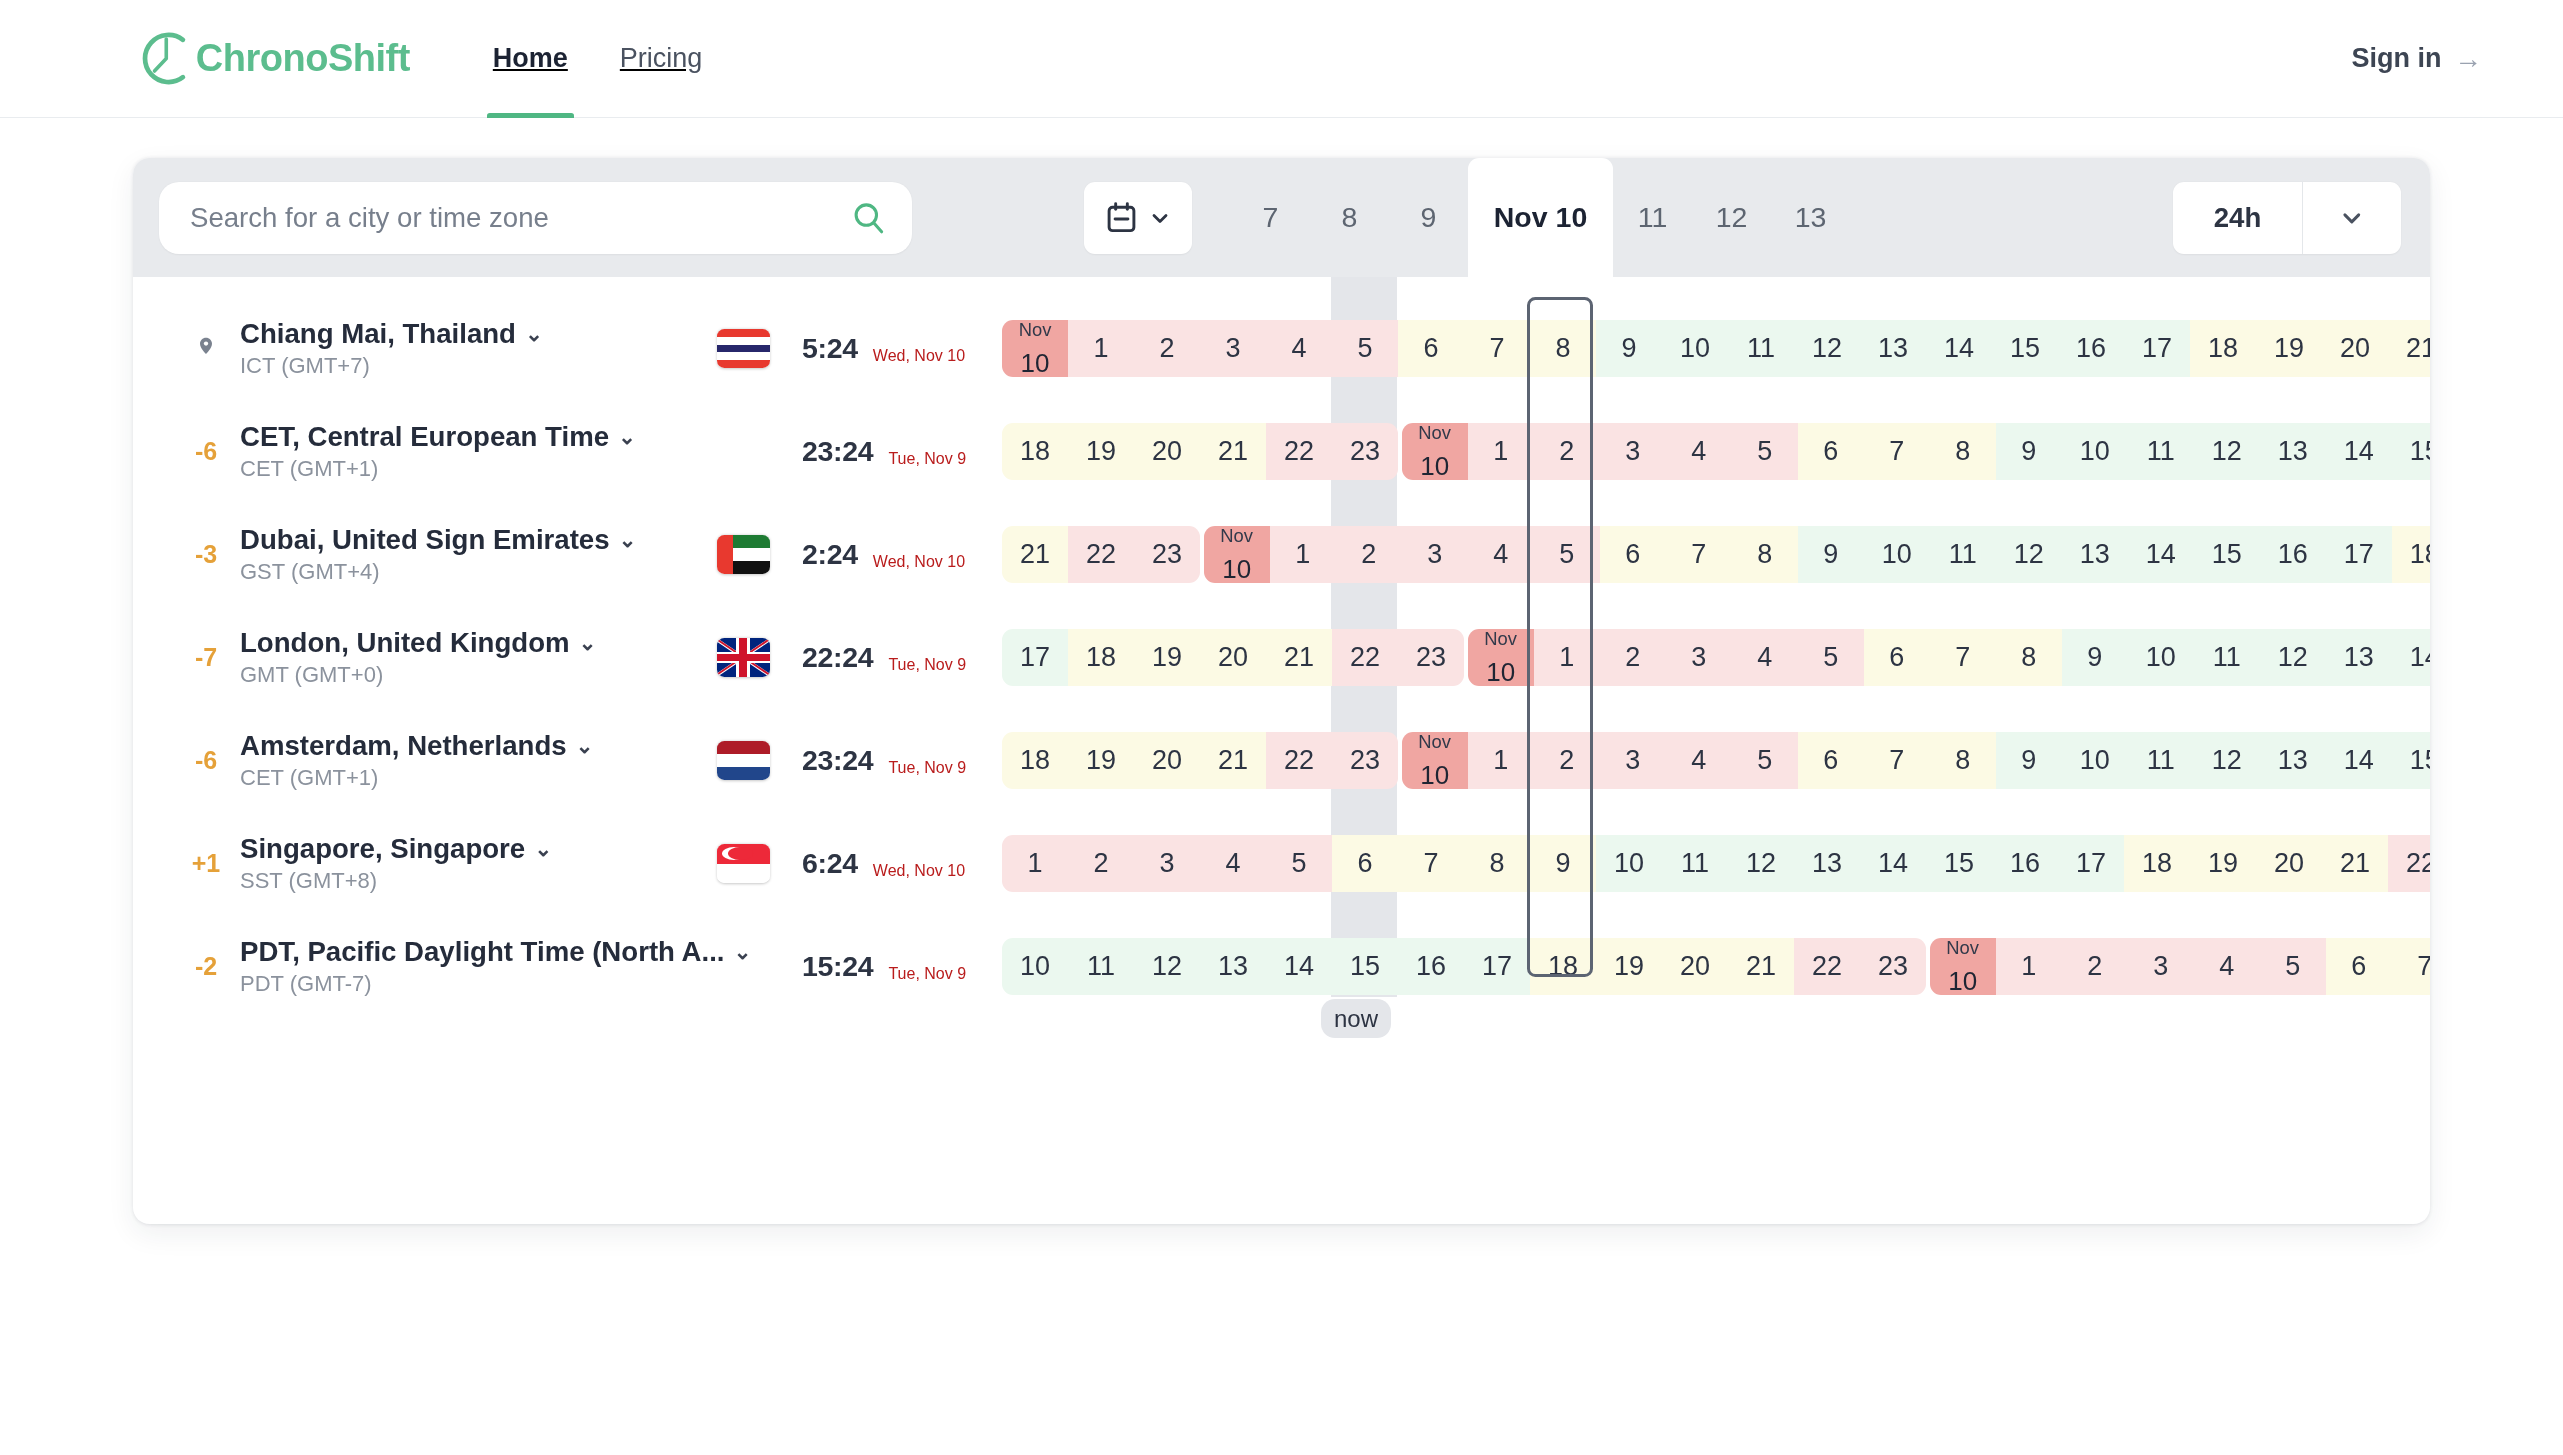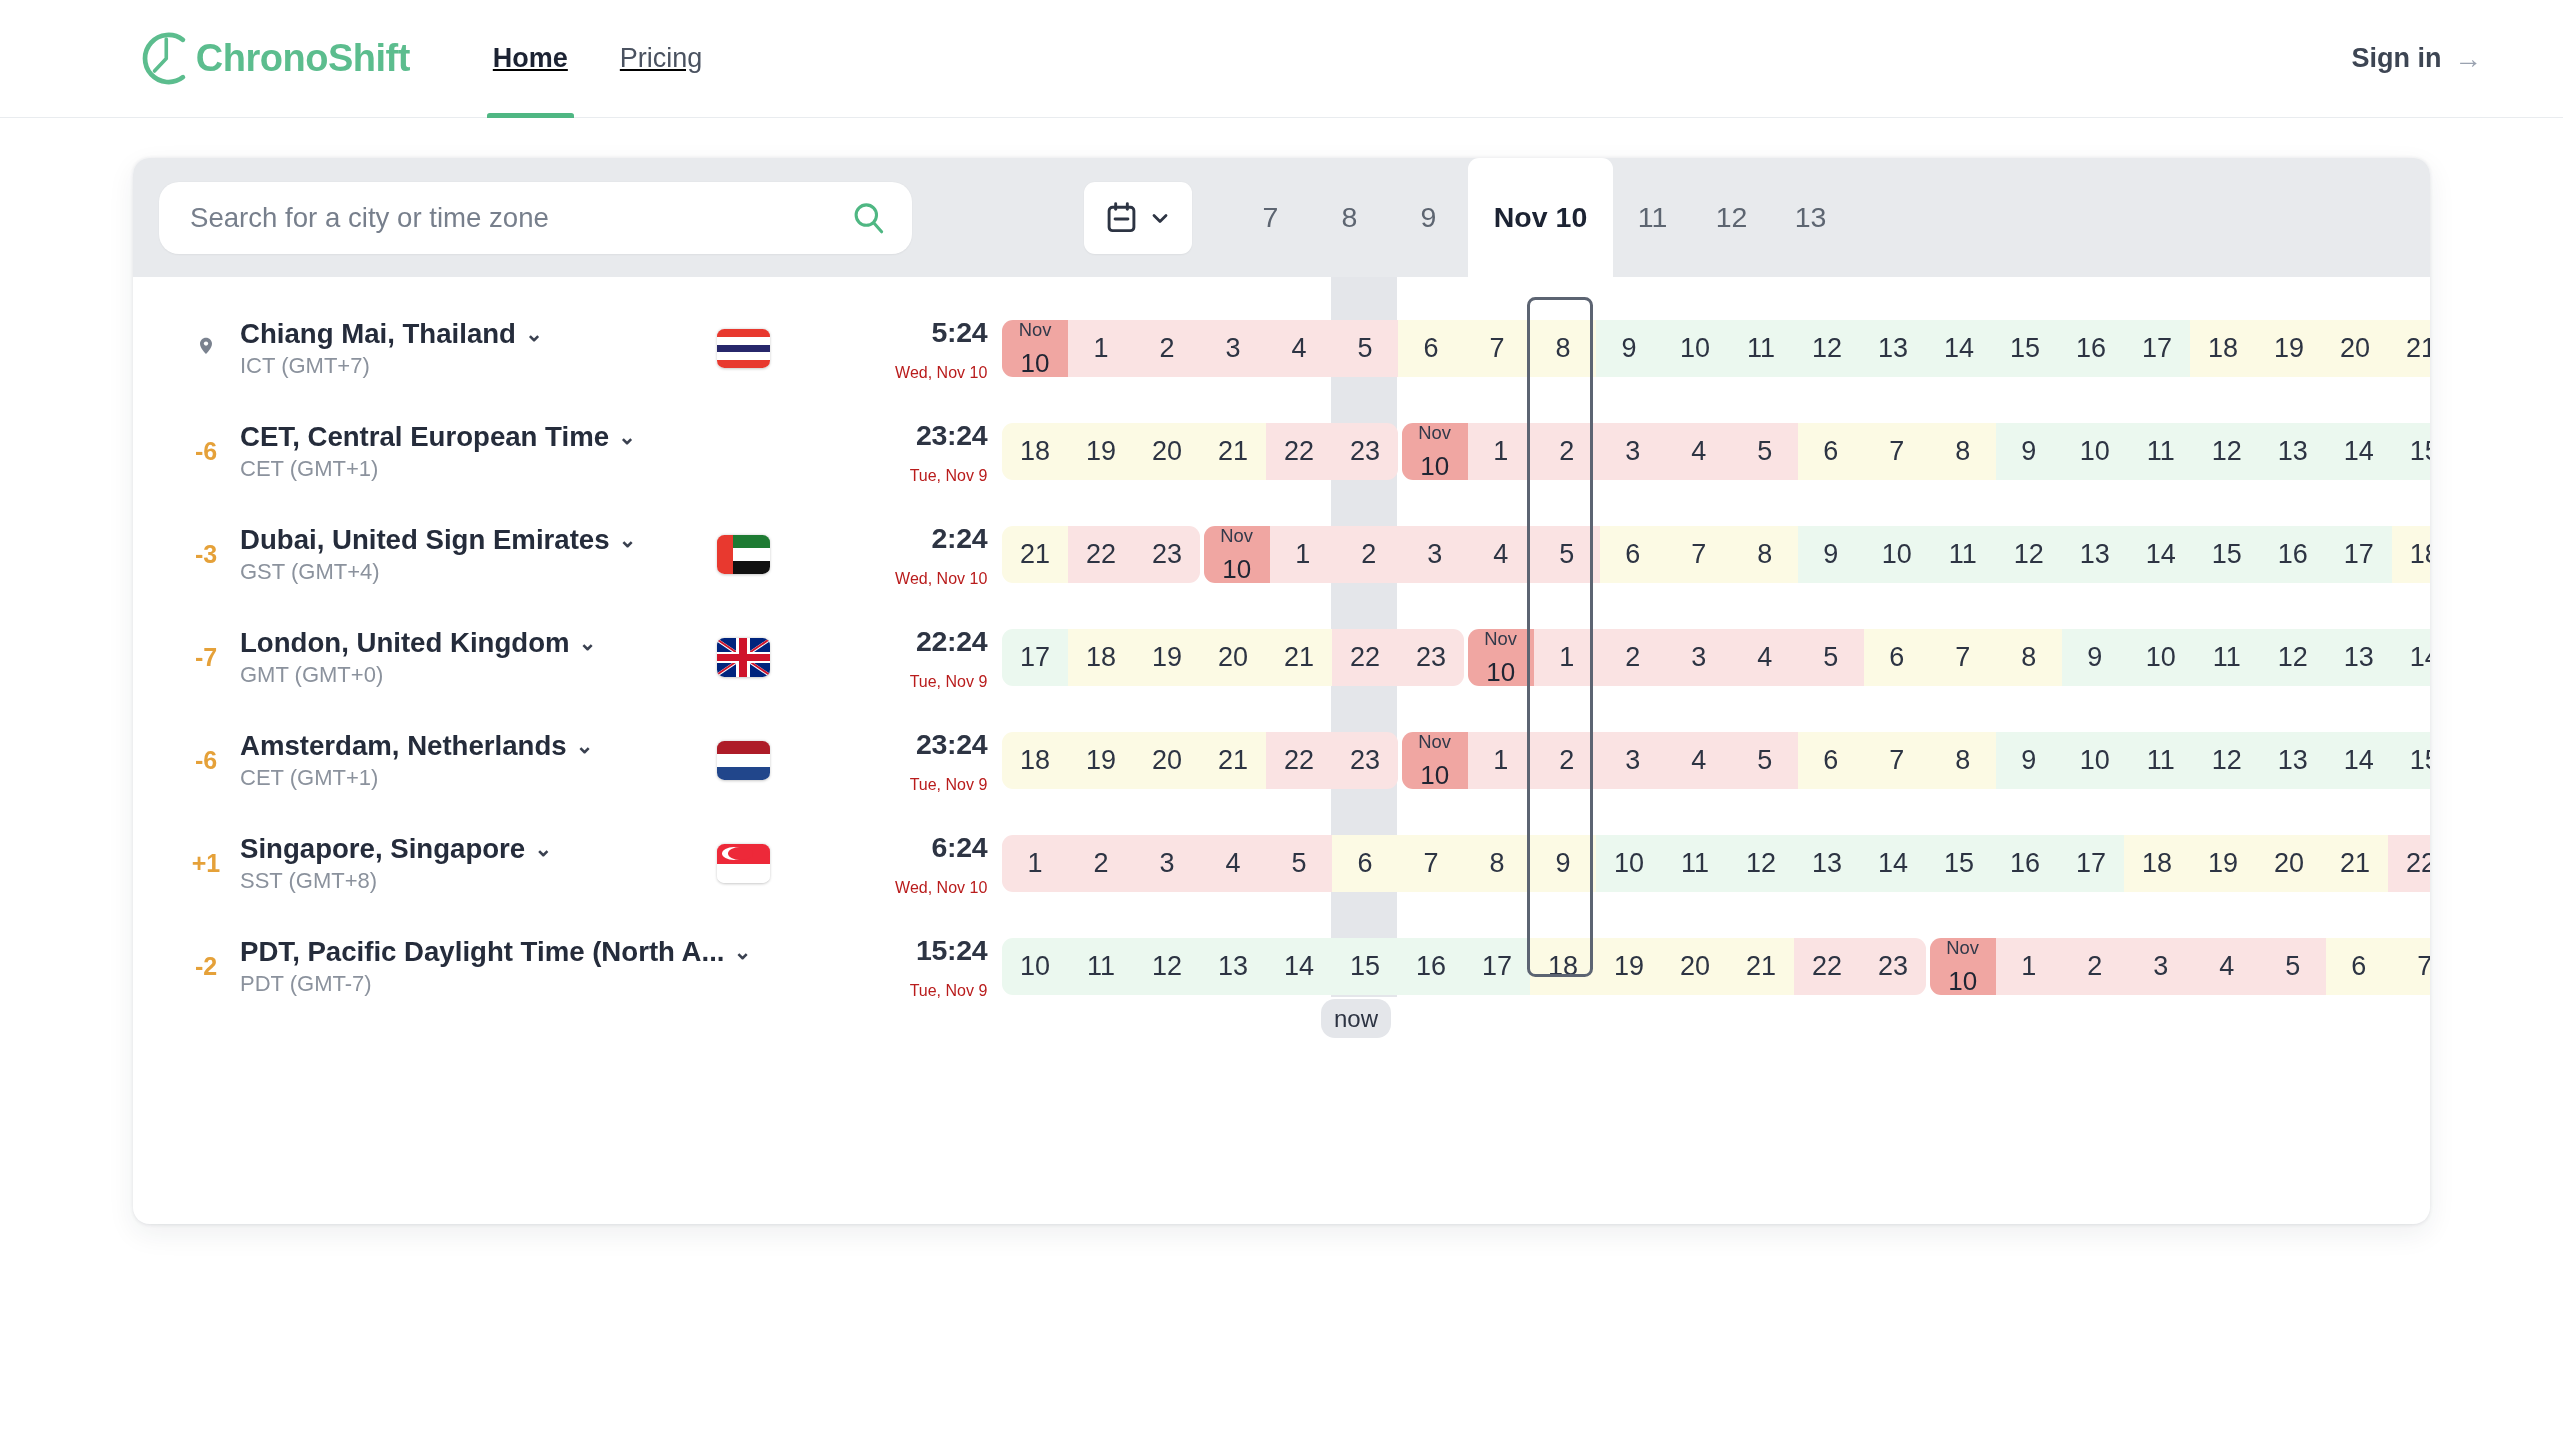--- a/index.html
+++ b/index.html
@@ -132,21 +132,21 @@
   .flagcell { width: 118px; flex: 0 0 118px; display: flex; justify-content: center; }
   .flag {
     width: 53px; height: 39px; border-radius: 7.3px; overflow: hidden;
     display: flex; flex-direction: column;
     box-shadow: 0 0.9px 2.8px rgba(0,0,0,.22);
   }
   .flag span { display: block; width: 100%; }
 
   .timecell {
     width: 200px; flex: 0 0 200px; text-align: right; padding-right: 14.7px;
-    display: flex; flex-direction: column; gap: 15px; align-items: flex-end;
+    display: flex; flex-direction: row; gap: 15px; align-items: flex-end;
   }
   .t-big { font-size: 28.5px; font-weight: 700; color: #2d3443; letter-spacing: -0.3px; }
   .t-sub { font-size: 16px; color: #b91c1c; }
 
   
   .tl { position: relative; flex: 1 1 auto; height: 57px; display: flex; }
   .seg { display: flex; height: 57px; border-radius: 11px; overflow: hidden; }
   .seg.gap { margin-left: 3.7px; }
   .cell {
     width: 66px; height: 57px;
@@ -226,20 +226,28 @@
     <div class="daytabs">
       <div class="daytab">7</div>
       <div class="daytab">8</div>
       <div class="daytab">9</div>
       <div class="daytab sel">Nov 10</div>
       <div class="daytab">11</div>
       <div class="daytab">12</div>
       <div class="daytab">13</div>
     </div>
 
+    <div class="fmt">
+      <div class="fmt-val">24h</div>
+      <div class="fmt-arrow">
+        <svg width="27.6" height="27.6" viewBox="0 0 24 24" fill="none" stroke="currentColor" stroke-width="2.6" stroke-linecap="round" stroke-linejoin="round">
+          <polyline points="6,9.5 12,15.5 18,9.5"></polyline>
+        </svg>
+      </div>
+    </div>
   </div>
 
   <div class="rows" id="rows">
       <div class="row">
         <div class="row-left">
           <div class="badge pin"><svg class="pin-ico" viewBox="0 0 24 24" fill="#7a828f">
               <path d="M12 2.2c-4 0-7.2 3.2-7.2 7.2 0 5.4 7.2 12.4 7.2 12.4s7.2-7 7.2-12.4c0-4-3.2-7.2-7.2-7.2z"></path>
               <circle cx="12" cy="9.3" r="2.6" fill="#ffffff"></circle>
             </svg></div>
           <div class="city-block">

